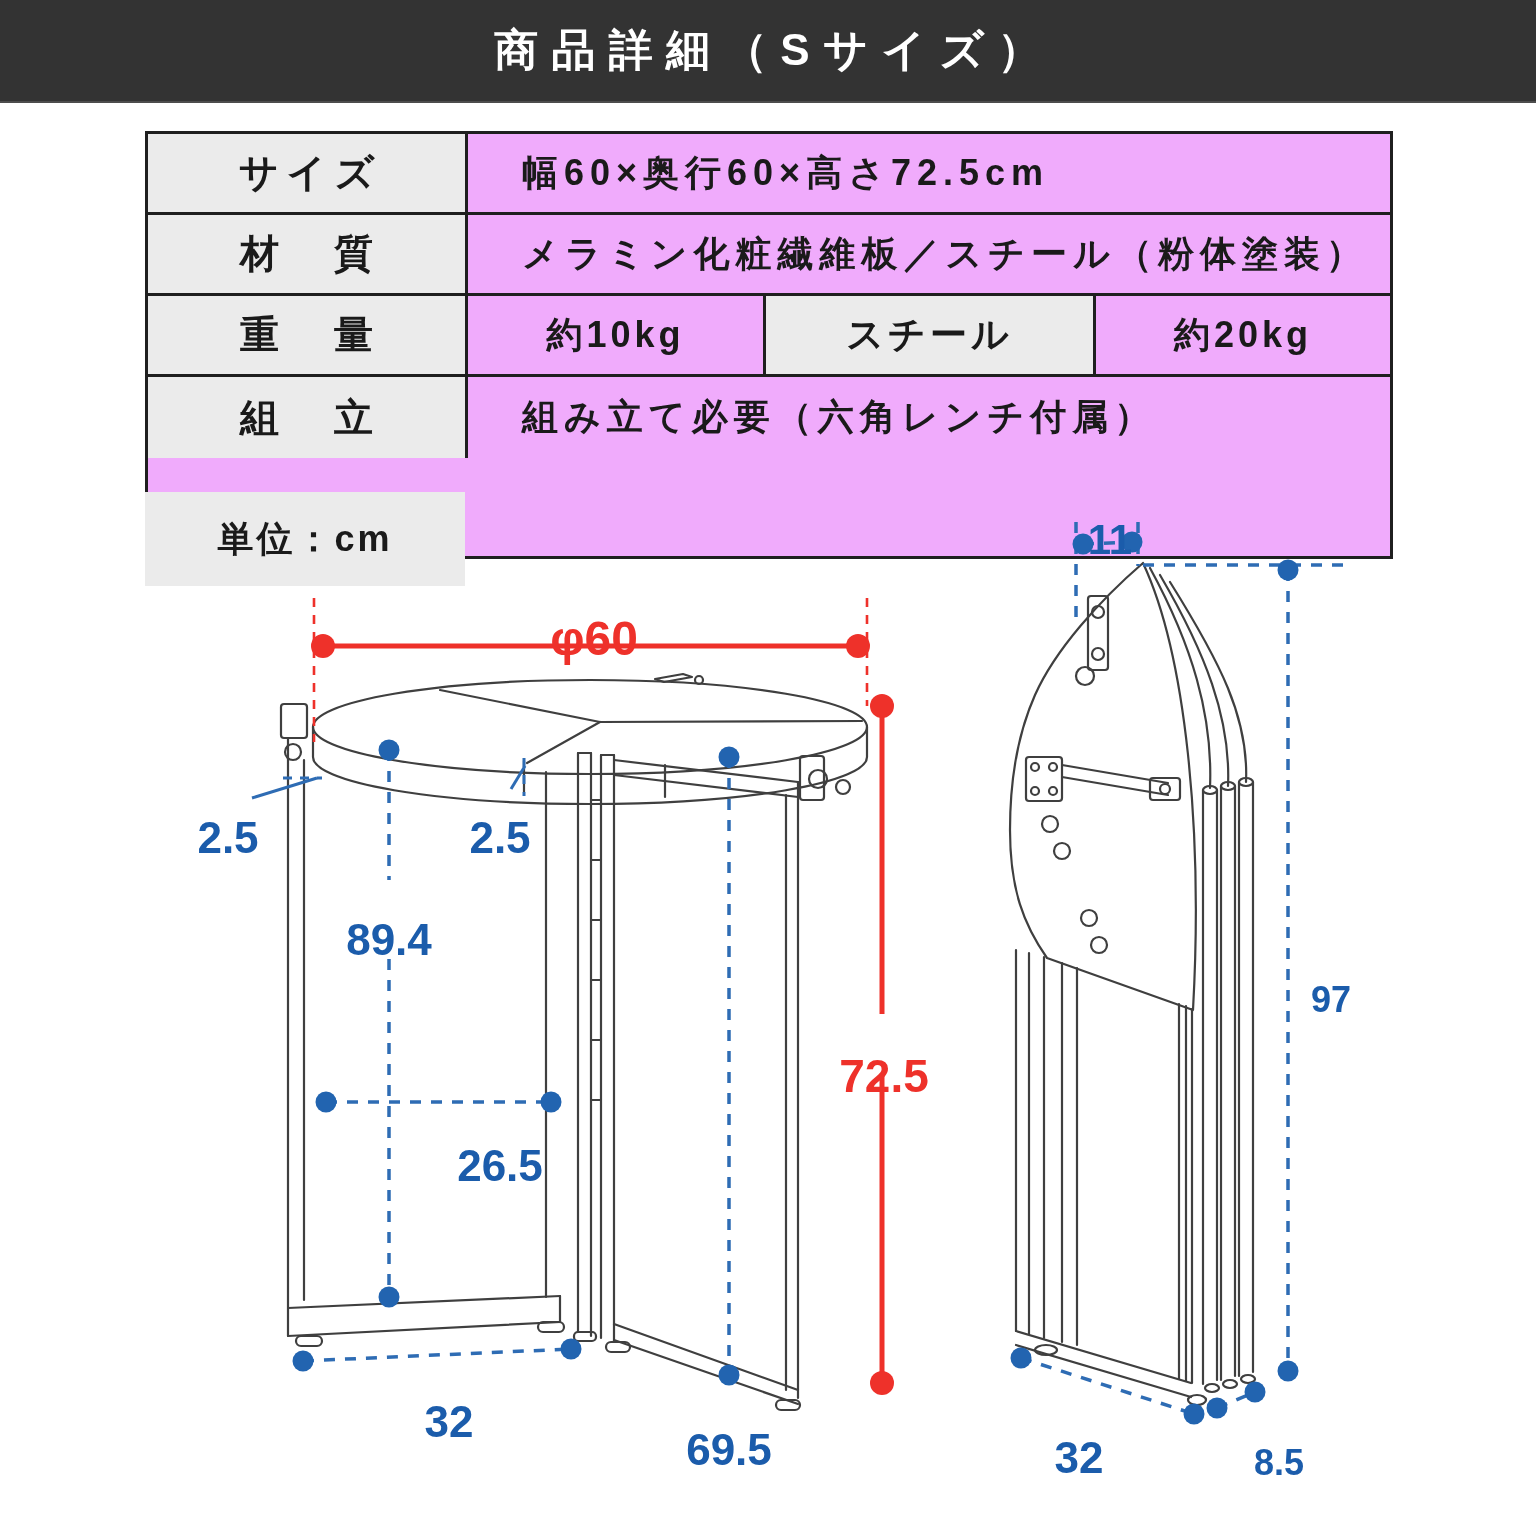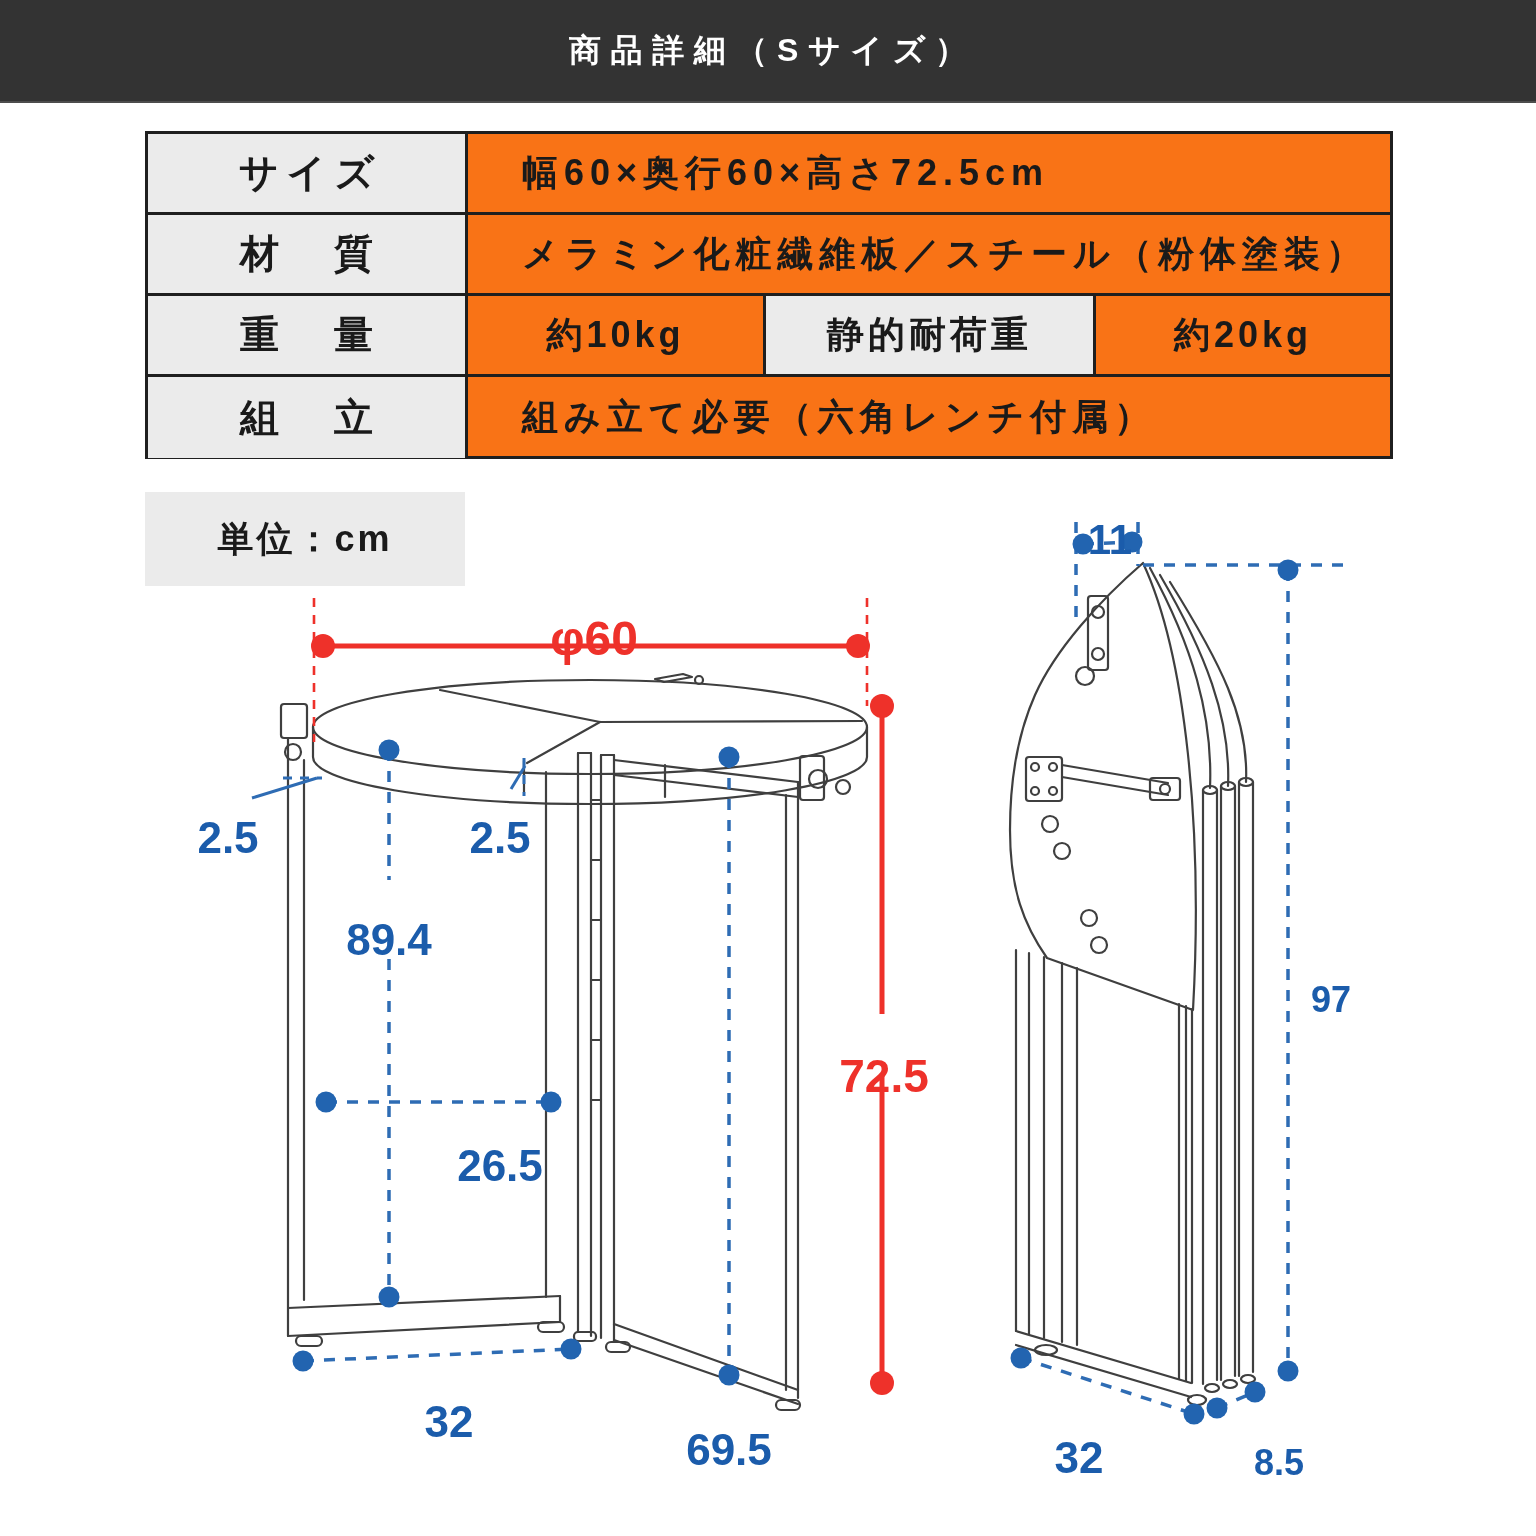--- a/index.html
+++ b/index.html
@@ -1,24 +1,24 @@
 <!DOCTYPE html>
 <html><head>
 <meta charset="utf-8">
 <style>
   html,body{margin:0;padding:0;background:#fff;}
   #stage{position:relative;width:1536px;height:1536px;background:#ffffff;overflow:hidden;
          font-family:"Liberation Sans","DejaVu Sans",sans-serif;color:#1a1a1a;}
   
   #titlebar{position:absolute;left:0;top:0;width:1536px;height:101px;background:#333333;
             border-bottom:2px solid #4d4d4d;display:flex;align-items:center;justify-content:center;}
-  #titlebar .t{color:#ffffff;font-size:32px;font-weight:bold;letter-spacing:0.30em;text-indent:0.30em;}
-  
-  #spec{position:absolute;left:145px;top:131px;width:1248px;height:328px;
-        border:3px solid #1f1f1f;box-sizing:border-box;background:#f97316;}
+  #titlebar .t{color:#ffffff;font-size:44px;font-weight:bold;letter-spacing:0.30em;text-indent:0.30em;}
+  
+  #spec{position:absolute;left:145px;top:131px;width:1248px;height:428px;
+        border:3px solid #1f1f1f;box-sizing:border-box;background:#f0abfc;}
   .srow{display:grid;height:81px;border-bottom:3px solid #1f1f1f;box-sizing:border-box;}
   .srow:last-child{border-bottom:none;}
   .srow.r2{grid-template-columns:320px 1fr;}
   .srow.r4{grid-template-columns:320px 298px 330px 1fr;}
   .cell{display:flex;align-items:center;box-sizing:border-box;overflow:hidden;white-space:nowrap;}
   .cell.hd{background:#ebebeb;justify-content:center;font-size:39px;font-weight:bold;
            letter-spacing:8px;text-indent:8px;border-right:3px solid #1f1f1f;}
   .cell.hd2{background:#ebebeb;justify-content:center;font-size:37px;font-weight:bold;
             letter-spacing:4px;border-right:3px solid #1f1f1f;}
   .cell.val{font-size:36px;font-weight:bold;letter-spacing:6px;padding-left:54px;}
@@ -47,21 +47,21 @@
       <div class="cell hd">サイズ</div>
       <div class="cell val">幅60×奥行60×高さ72.5cm</div>
     </div>
     <div class="srow r2">
       <div class="cell hd">材　質</div>
       <div class="cell val">メラミン化粧繊維板／スチール（粉体塗装）</div>
     </div>
     <div class="srow r4">
       <div class="cell hd">重　量</div>
       <div class="cell valc bR">約10kg</div>
-      <div class="cell hd2">静的耐荷重</div>
+      <div class="cell hd2">スチール</div>
       <div class="cell valc">約20kg</div>
     </div>
     <div class="srow r2">
       <div class="cell hd">組　立</div>
       <div class="cell val">組み立て必要（六角レンチ付属）</div>
     </div>
   </div>
 
   <div id="unitbox">単位：cm</div>
 

